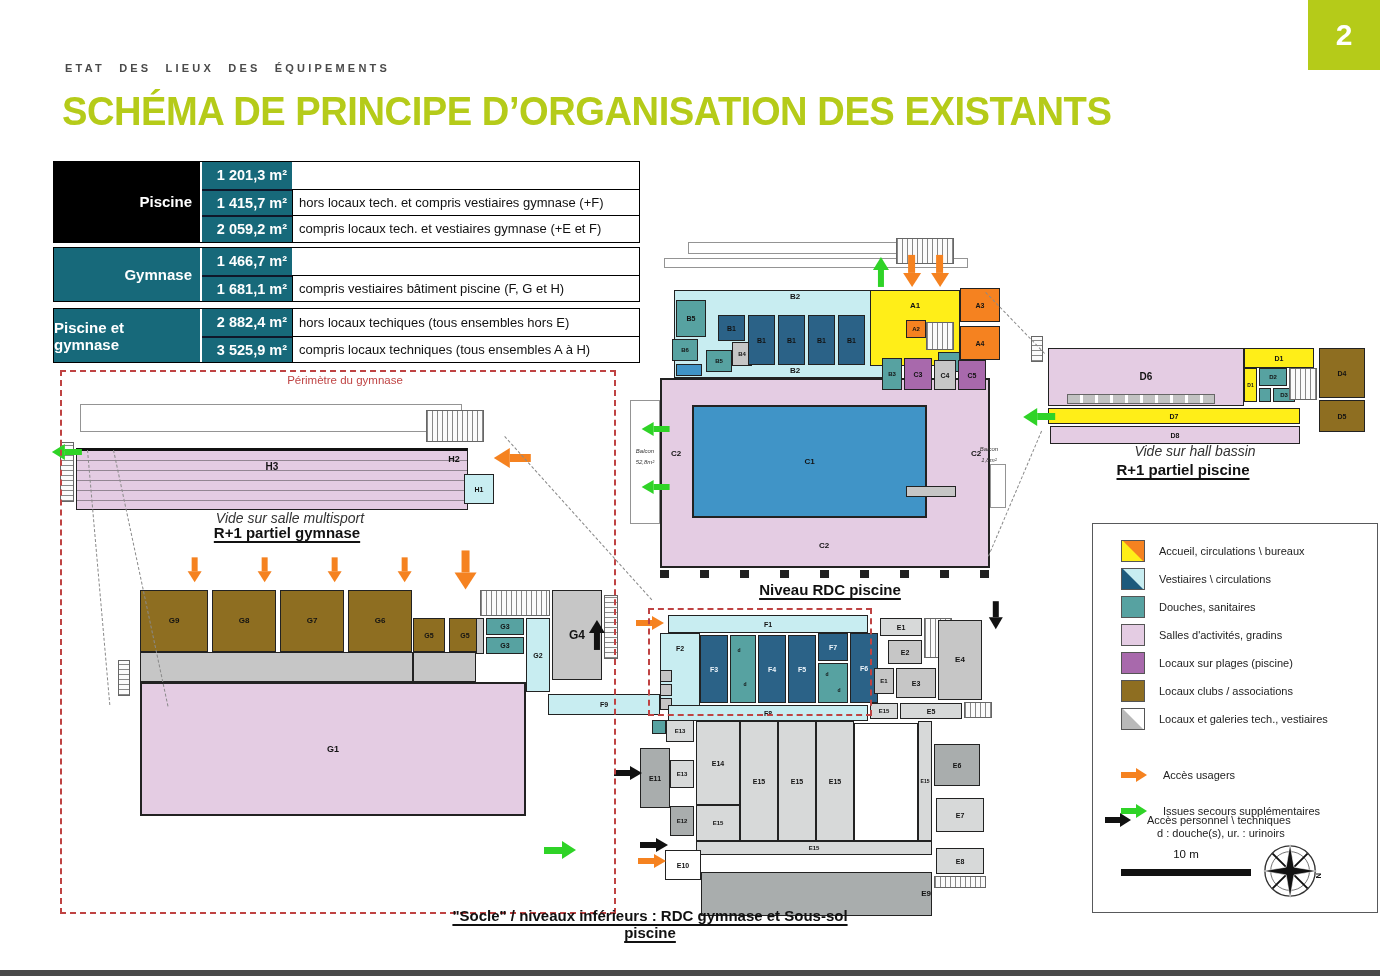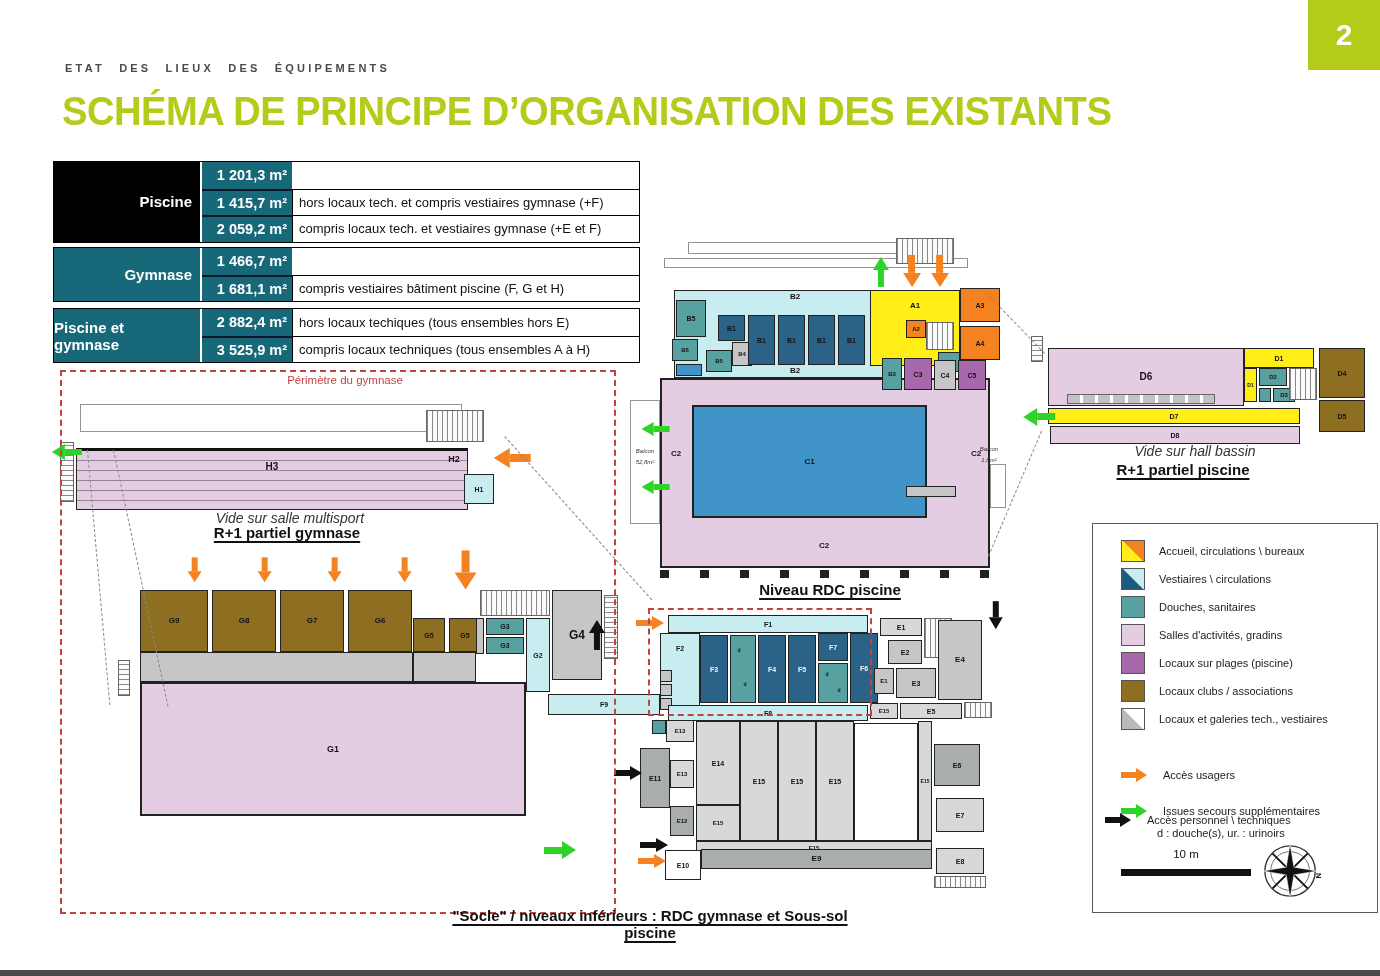--- a/index.html
+++ b/index.html
@@ -465,21 +465,21 @@
         </div>
         <div class="room lightgray" style="left: 296px; top: 190px; width: 48px; height: 34px; position: absolute;">
           <span class="lb" style="font-size: 7px;">E7</span>
         </div>
         <div class="room lightgray" style="left: 296px; top: 240px; width: 48px; height: 26px; position: absolute;">
           <span class="lb" style="font-size: 7px;">E8</span>
         </div>
         <div class="room white" style="left: 25px; top: 242px; width: 36px; height: 30px; position: absolute;">
           <span class="lb" style="font-size: 7px;">E10</span>
         </div>
-        <div class="room gray2" style="left: 61px; top: 241px; width: 231px; height: 20px; position: absolute;">
+        <div class="room gray2" style="left: 61px; top: 264px; width: 231px; height: 44px; position: absolute; justify-content: flex-end;">
           <span class="lb" style="font-size: 8px;">E9</span>
         </div>
         <div class="room stairs" style="left: 294px; top: 268px; width: 52px; height: 12px; position: absolute;"></div>
         <div class="arr" style="transform: rotate(0deg); left: -4px; top: 8px; position: absolute;">
           <div class="sh" style="width: 15.6px; height: 6px; background: rgb(245, 130, 32);"></div>
           <div class="hd" style="border-top: 7.8px solid transparent; border-bottom: 7.8px solid transparent; border-left: 12px solid rgb(245, 130, 32);"></div>
         </div>
         <div class="arr" style="transform: rotate(0deg); left: -26px; top: 158px; position: absolute;">
           <div class="sh" style="width: 15.6px; height: 6px; background: rgb(17, 17, 17);"></div>
           <div class="hd" style="border-top: 7.8px solid transparent; border-bottom: 7.8px solid transparent; border-left: 12px solid rgb(17, 17, 17);"></div>

